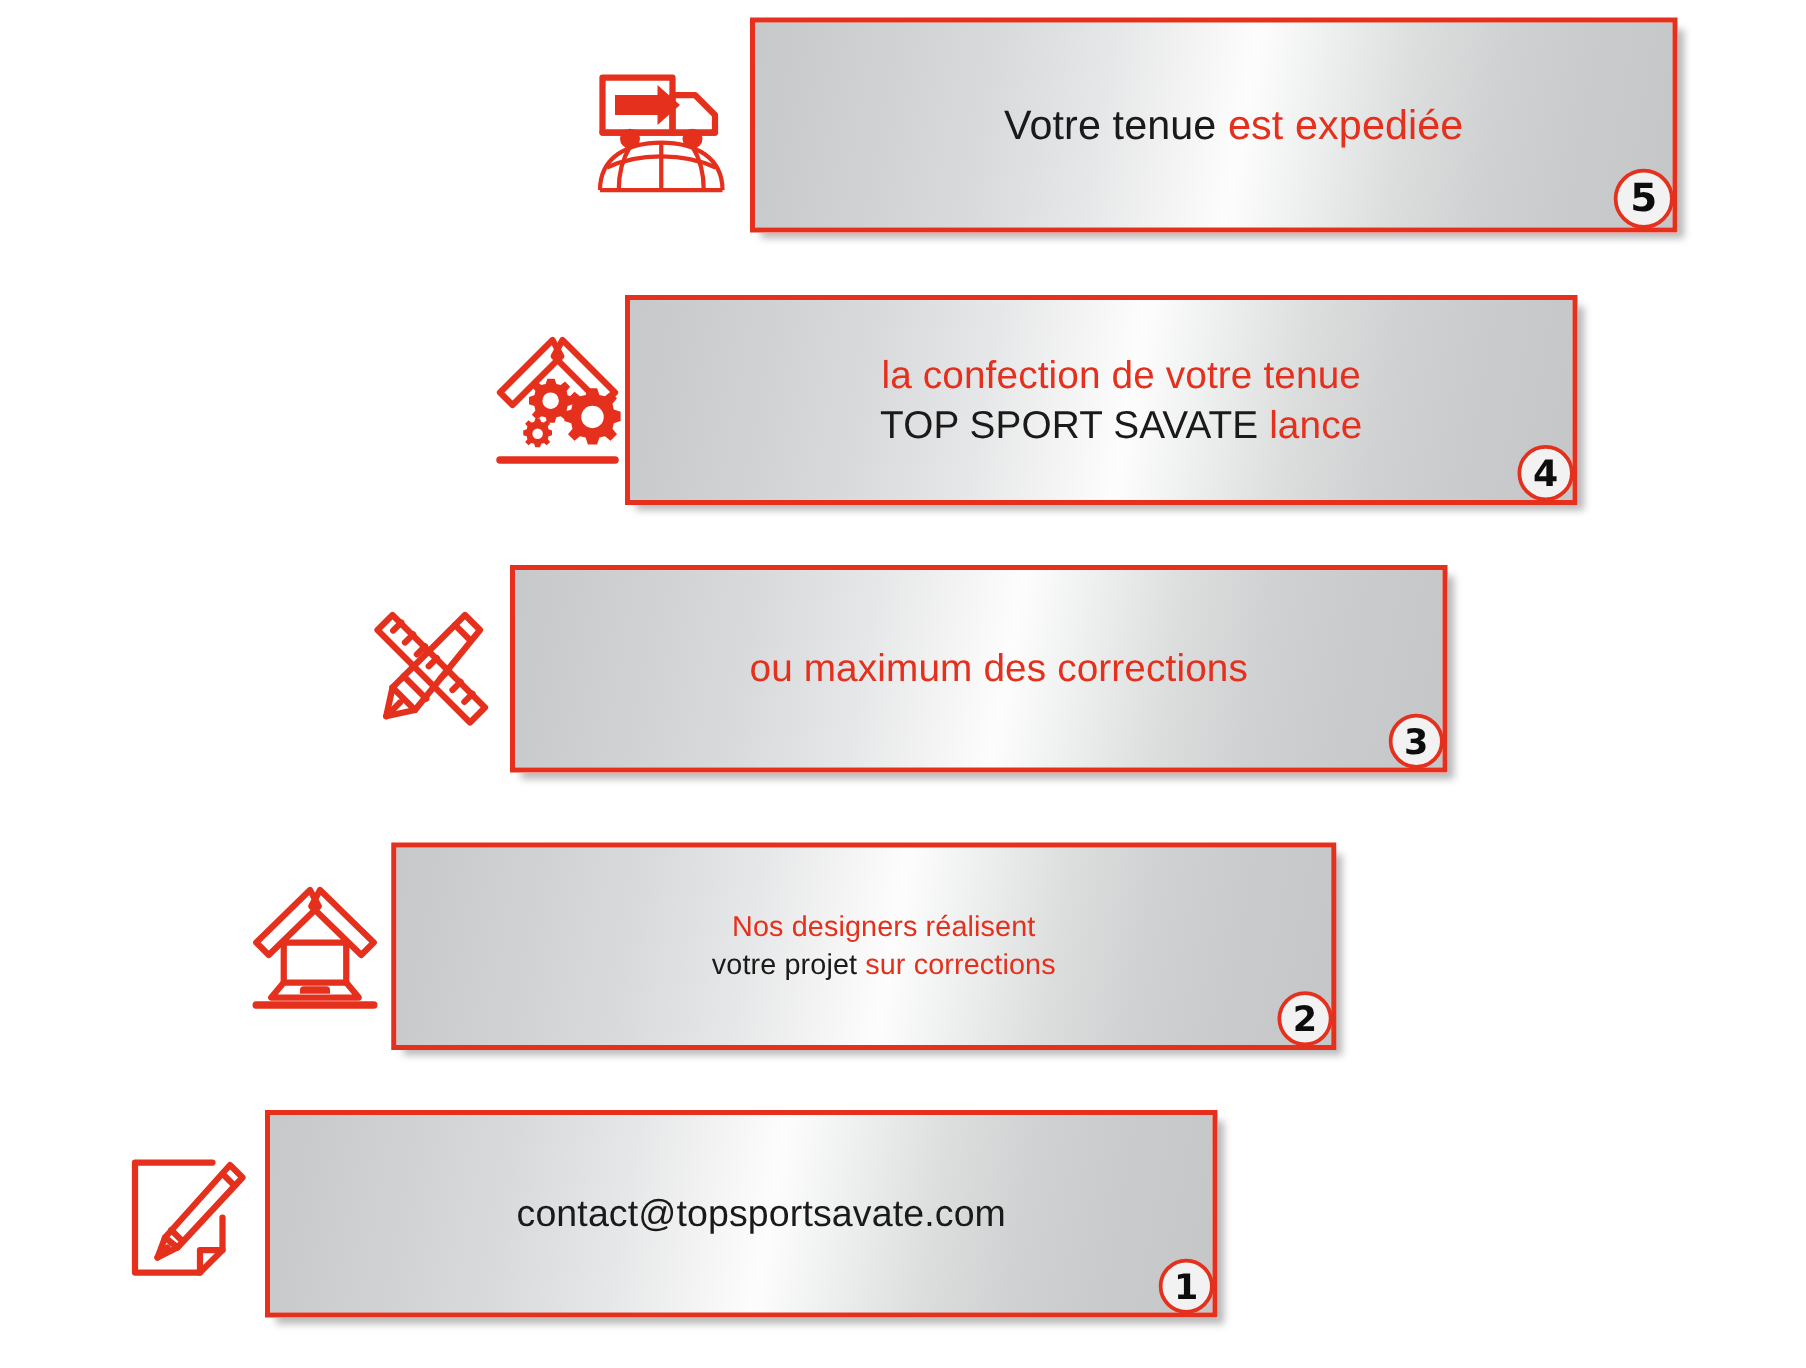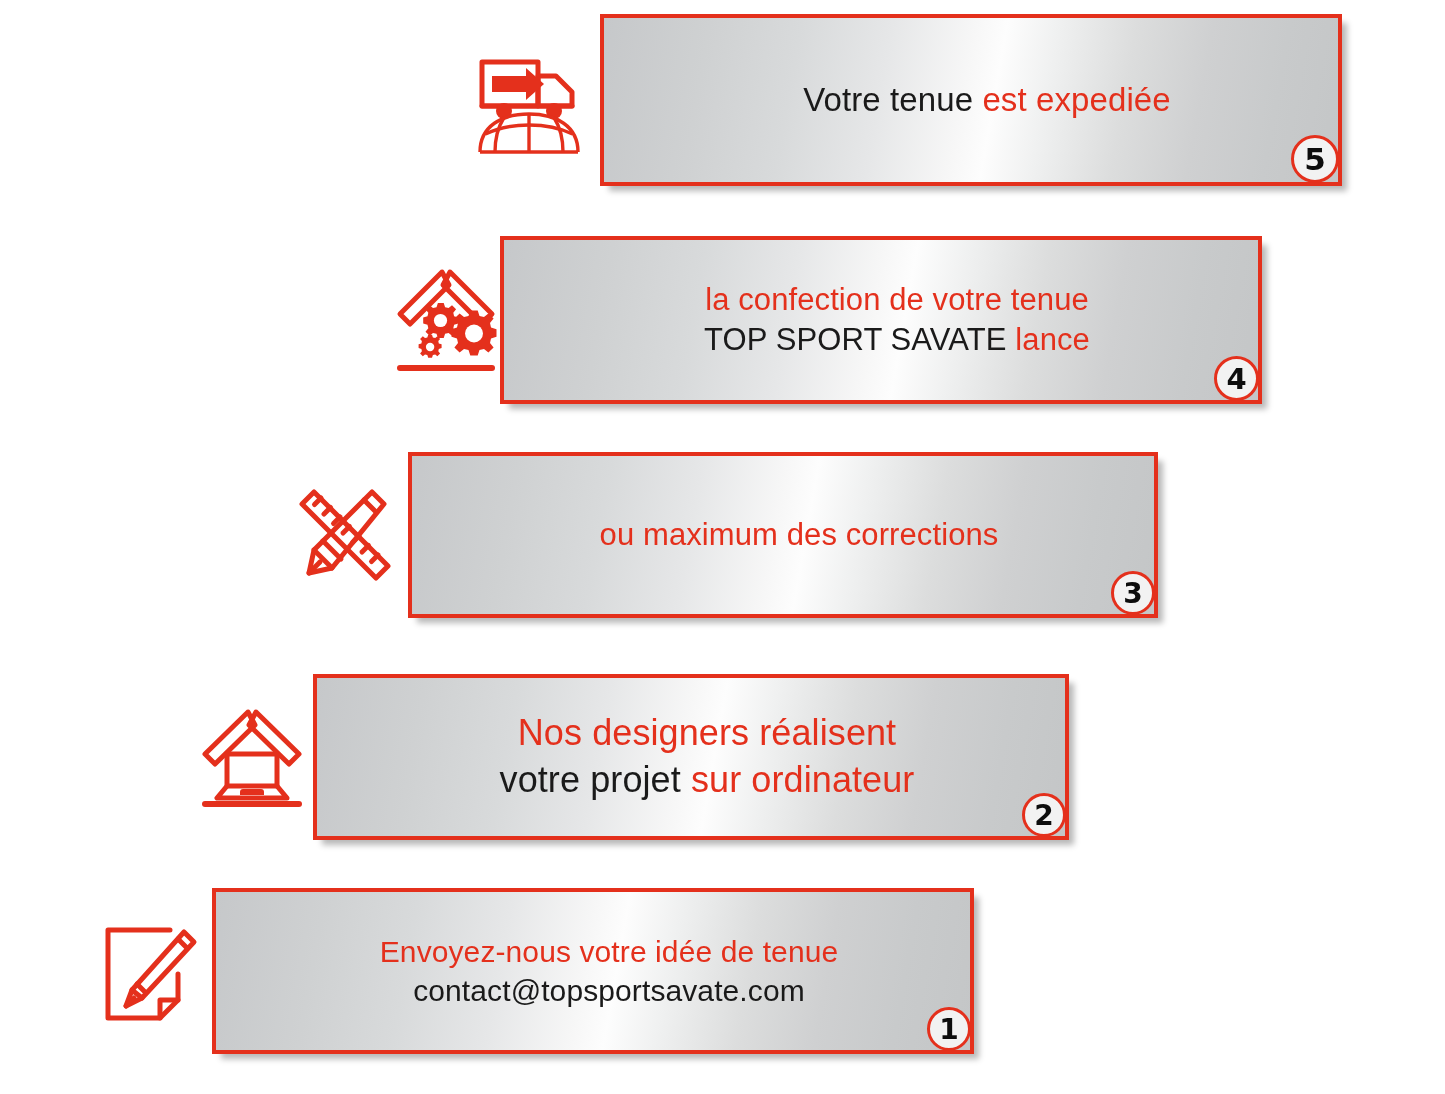--- a/index.html
+++ b/index.html
@@ -105,21 +105,21 @@
   #step-4 .bar-text { font-size: 31px; }
   #step-4 .badge { width: 45px; height: 45px; font-size: 29px; right: -1px; bottom: -1px; }
   #step-4 .icon-wrap { left: 392px; top: 262px; width: 108px; height: 116px; }
 
   #step-3 .bar { left: 408px;  top: 452px; width: 750px;  height: 166px; }
   #step-3 .bar-text { font-size: 31px; }
   #step-3 .badge { width: 44px; height: 44px; font-size: 28px; right: -1px; bottom: -1px; }
   #step-3 .icon-wrap { left: 288px; top: 478px; width: 110px; height: 114px; }
 
   #step-2 .bar { left: 313px;  top: 674px; width: 756px;  height: 166px; }
-  #step-2 .bar-text { font-size: 36px; }
+  #step-2 .bar-text { font-size: 23px; }
   #step-2 .badge { width: 44px; height: 44px; font-size: 28px; right: -1px; bottom: -1px; }
   #step-2 .icon-wrap { left: 197px; top: 704px; width: 110px; height: 110px; }
 
   #step-1 .bar { left: 212px;  top: 888px; width: 762px;  height: 166px; }
   #step-1 .bar-text { font-size: 30px; }
   #step-1 .badge { width: 44px; height: 44px; font-size: 28px; right: -1px; bottom: -1px; }
   #step-1 .icon-wrap { left: 98px; top: 918px; width: 108px; height: 110px; }
 </style>
 </head>
 <body>
@@ -232,21 +232,21 @@
           <path d="M30 50 H80 V82 H30 Z"></path>
           <path d="M30 82 L20 94 H90 L80 82"></path>
         </g>
         <path d="M46 85 h18 a3 3 0 0 1 3 3 v3 h-24 v-3 a3 3 0 0 1 3 -3 Z" fill="#e4301c"></path>
       </svg>
     </div>
     <div class="bar">
       <div class="bar-inner">
         <div class="bar-text">
             <span class="line"><span class="r">Nos designers réalisent</span></span>
-            <span class="line"><span class="k">votre projet </span><span class="r">sur ordinateur</span></span>
+            <span class="line"><span class="k">votre projet </span><span class="r">sur corrections</span></span>
           </div>
       </div>
       <div class="badge">2</div>
     </div>
   </div>
 
   <div class="step" id="step-1">
     <div class="icon-wrap">
       <svg viewBox="0 0 108 110" width="108" height="110" aria-hidden="true">
         <g fill="none" stroke="#e4301c" stroke-width="5" stroke-linejoin="round" stroke-linecap="round">
@@ -256,21 +256,20 @@
           <path d="M80 21 L89 30"></path>
           <path d="M34 72 L44 80"></path>
           <path d="M28 88 L36 80"></path>
           <path d="M39 66 L48 75"></path>
         </g>
       </svg>
     </div>
     <div class="bar">
       <div class="bar-inner">
         <div class="bar-text">
-            <span class="line"><span class="r">Envoyez-nous votre idée de tenue</span></span>
             <span class="line"><span class="k">contact@topsportsavate.com</span></span>
           </div>
       </div>
       <div class="badge">1</div>
     </div>
   </div>
 
 </div>
 
 </body></html>

